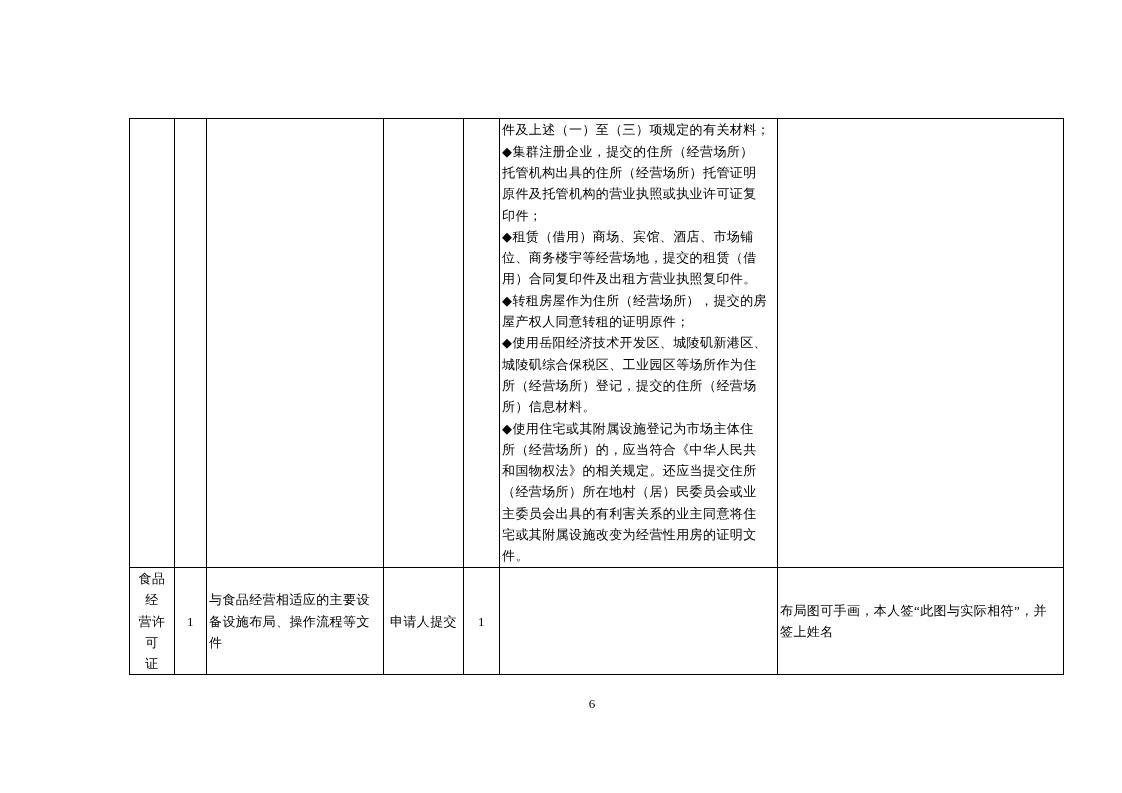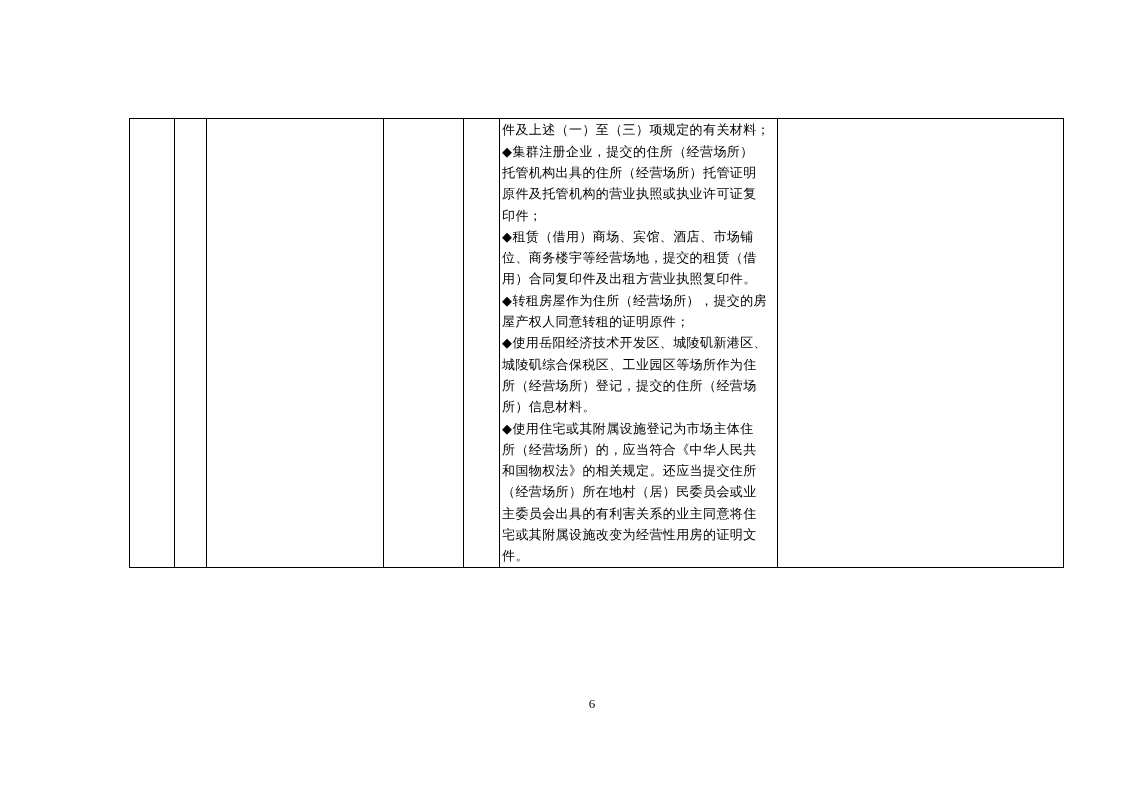--- a/index.html
+++ b/index.html
@@ -96,18 +96,32 @@
 所）信息材料。
 ◆使用住宅或其附属设施登记为市场主体住
 所（经营场所）的，应当符合《中华人民共
 和国物权法》的相关规定。还应当提交住所
 （经营场所）所在地村（居）民委员会或业
 主委员会出具的有利害关系的业主同意将住
 宅或其附属设施改变为经营性用房的证明文
 件。</td>
         <td class="cell-remarks"></td>
       </tr>
+      <tr class="row-entry">
+        <td class="cell-center">食品经
+营许可
+证</td>
+        <td class="cell-center">1</td>
+        <td class="cell-left">与食品经营相适应的主要设
+备设施布局、操作流程等文
+件</td>
+        <td class="cell-center">申请人提交</td>
+        <td class="cell-center">1</td>
+        <td class="cell-requirements"></td>
+        <td class="cell-remarks">布局图可手画，本人签“此图与实际相符”，并
+签上姓名</td>
+      </tr>
     </tbody>
   </table>
 
   <div class="page-number">6</div>
 
 </div>
 
 </body></html>

